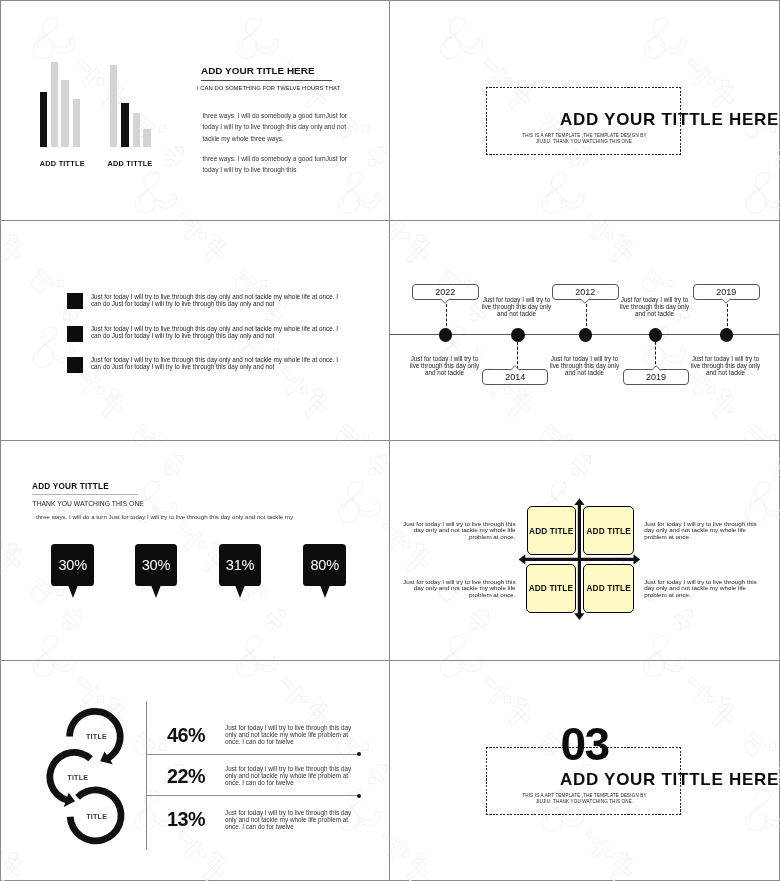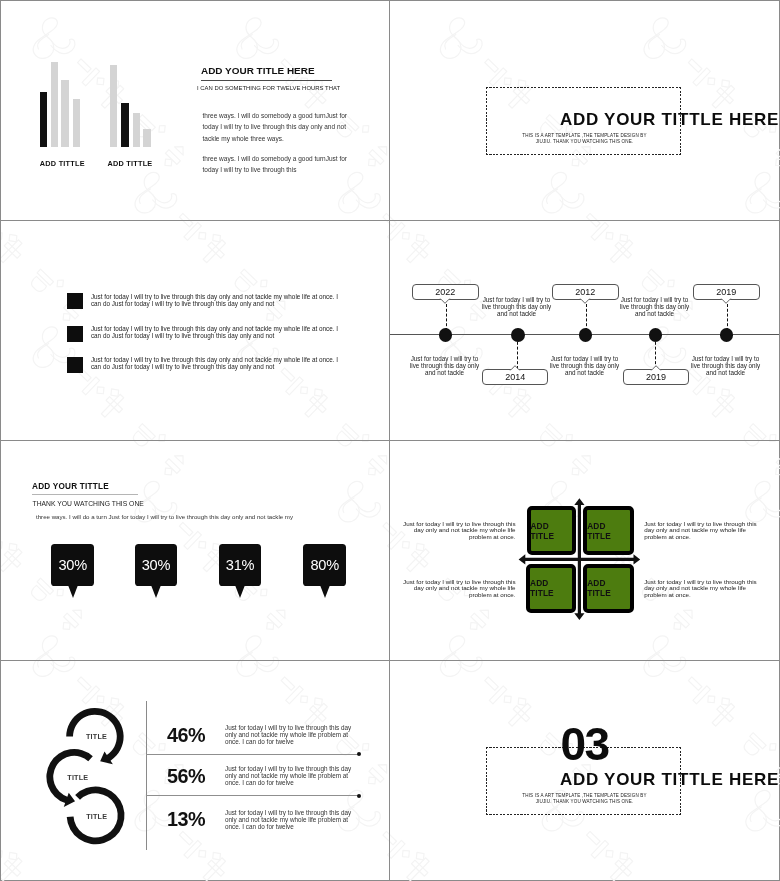--- a/index.html
+++ b/index.html
@@ -71,23 +71,23 @@
   .s5 .t3{position:absolute;left:35px;top:72.1px;font-size:6.13px;color:#333;white-space:nowrap;}
   .s5 .pin{position:absolute;width:42.8px;}
   .s5 .pinbox{width:42.8px;height:42px;background:#0d0d0d;border-radius:3.6px;
                display:flex;align-items:center;justify-content:center;
                color:#fff;font-size:14.6px;font-weight:normal;letter-spacing:-.25px;}
   .s5 .pintail{width:0;height:0;margin:-0.5px auto 0;border-left:5.6px solid transparent;
                border-right:5.6px solid transparent;border-top:13.5px solid #0d0d0d;}
 
   
   .s6 .cross{position:absolute;left:0;top:0;}
-  .s6 .qbox{position:absolute;width:49.5px;height:49.2px;border:4px solid #000000;border-radius:5px;
+  .s6 .qbox{position:absolute;width:49.5px;height:49.2px;border:1px solid #000000;border-radius:5px;
             display:flex;align-items:center;justify-content:center;
-            font-size:8.3px;font-weight:bold;color:#111;letter-spacing:.12px;box-sizing:border-box;background:#4d7c0f;}
+            font-size:8.3px;font-weight:bold;color:#111;letter-spacing:.12px;box-sizing:border-box;background:#fef9c3;}
   .s6 .qtext{position:absolute;width:113.5px;font-size:6.25px;line-height:6.5px;color:#222;}
   .s6 .qtext.tr{text-align:right;}
 
   
   .s7 .cycle{position:absolute;left:0;top:0;}
   .s7 .vline{position:absolute;left:145.4px;top:40.2px;width:1px;height:149px;background:#8a8a8a;}
   .s7 .pct{position:absolute;font-size:19.8px;font-weight:bold;color:#111;letter-spacing:-.5px;line-height:19.8px;}
   .s7 .ptx{position:absolute;width:129px;font-size:6.35px;line-height:7.1px;color:#333;}
   .s7 .sep{position:absolute;height:1px;background:#8f8f8f;}
   .s7 .sepdot{position:absolute;display:block;width:4.2px;height:4.2px;border-radius:50%;background:#111;}
@@ -323,21 +323,21 @@
     <span class="cyctitle" style="left:66.3px;top:111.5px">TITLE</span>
     <span class="cyctitle" style="left:85.2px;top:150.8px">TITLE</span>
 
     <div class="vline"></div>
 
     <div class="pct" style="left:166px;top:64.5px">46%</div>
     <div class="ptx" style="left:224px;top:63px">Just for today I will try to live through this day only and not tackle my whole life problem at once. I can do for twelve</div>
     <div class="sep" style="left:145.4px;top:92.5px;width:212px"></div>
     <i class="sepdot" style="left:355.6px;top:90.8px"></i>
 
-    <div class="pct" style="left:166px;top:105.5px">56%</div>
+    <div class="pct" style="left:166px;top:105.5px">22%</div>
     <div class="ptx" style="left:224px;top:103.8px">Just for today I will try to live through this day only and not tackle my whole life problem at once. I can do for twelve</div>
     <div class="sep" style="left:145.4px;top:134.2px;width:212px"></div>
     <i class="sepdot" style="left:355.6px;top:132.5px"></i>
 
     <div class="pct" style="left:166px;top:149.4px">13%</div>
     <div class="ptx" style="left:224px;top:147.7px">Just for today I will try to live through this day only and not tackle my whole life problem at once. I can do for twelve</div>
   </div>
   <div class="slide s8 sec">
     <div class="box" style="left:96px;top:86px;width:194.5px;height:67.5px;"></div>
     <div class="num" style="top:60px;">03</div>

